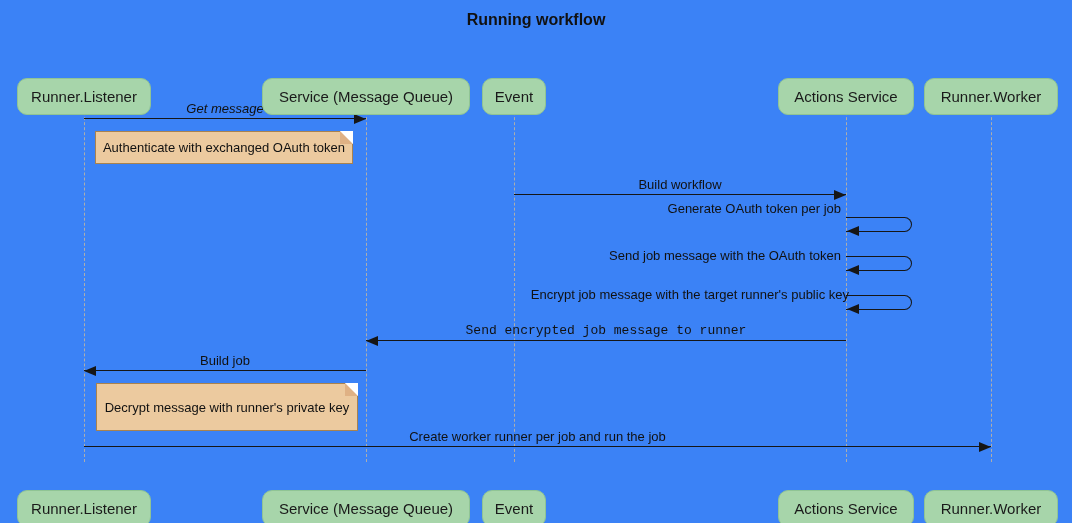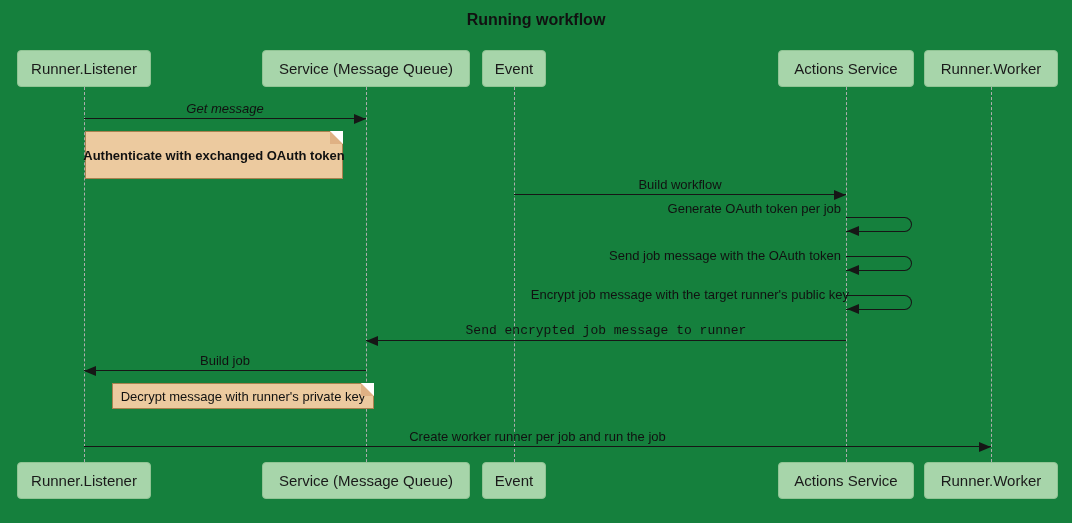--- a/index.html
+++ b/index.html
@@ -1,32 +1,32 @@
 <!DOCTYPE html>
 <html><head>
 <meta charset="utf-8">
 <style>
   html,body{margin:0;padding:0;background:#ffffff;}
   .stage{
-    position:relative;width:1072px;height:523px;background:#15803d;
+    position:relative;width:1072px;height:523px;background:#3b82f6;
     font-family:"Liberation Sans",sans-serif;overflow:hidden;color:#111;
   }
   .title{
     position:absolute;top:11px;left:0;width:100%;text-align:center;
     font-size:16px;font-weight:bold;color:#111;
   }
   .lifeline{
     position:absolute;top:87px;height:375px;width:0;
     border-left:1px dashed #adadad;
   }
   .actor{
     position:absolute;height:37px;box-sizing:border-box;
     background:var(--actor-fill);border:1px solid var(--actor-border);
-    border-radius:4px;display:flex;align-items:center;justify-content:center;
-    font-size:15px;color:#1a1a1a;white-space:nowrap;
+    border-radius:10px;display:flex;align-items:center;justify-content:center;
+    font-size:15px;color:#1a1a1a;white-space:nowrap;margin-top:28px;
   }
   .msg-line{
     position:absolute;height:0;border-top:1.5px solid #161616;
   }
   .msg-label{
     position:absolute;font-size:13px;color:#111;white-space:nowrap;
     text-align:center;line-height:15px;
   }
   .msg-label.self{text-align:right;}
   .arrow-head{position:absolute;width:0;height:0;
@@ -59,40 +59,40 @@
       <div class="lifeline" style="left: 83.5px;"></div>
       <div class="lifeline" style="left: 365.5px;"></div>
       <div class="lifeline" style="left: 513.5px;"></div>
       <div class="lifeline" style="left: 845.5px;"></div>
       <div class="lifeline" style="left: 990.5px;"></div>
     </div>
   <div id="layer-messages">
       <div class="msg-line" style="left: 84px; top: 118px; width: 282px;"></div>
       <div class="arrow-head dir-right" style="top: 114px; left: 354px;"></div>
       <div class="msg-label" style="left: 25px; width: 400px; top: 101px; font-style: italic;">Get message</div>
-      <div class="note" style="left: 85px; top: 131px; width: 258px; height: 48px; font-weight: bold;">Authenticate with exchanged OAuth token</div>
+      <div class="note" style="left: 95px; top: 131px; width: 258px; height: 33px;">Authenticate with exchanged OAuth token</div>
       <div class="msg-line" style="left: 514px; top: 194px; width: 332px;"></div>
       <div class="arrow-head dir-right" style="top: 190px; left: 834px;"></div>
       <div class="msg-label" style="left: 480px; width: 400px; top: 177px;">Build workflow</div>
       <div class="msg-label self" style="right: 231px; top: 201px;">Generate OAuth token per job</div>
       <div class="self-loop" style="left: 846px; top: 217px;"></div>
       <div class="arrow-head dir-left" style="left: 847px; top: 226px;"></div>
       <div class="msg-label self" style="right: 231px; top: 248px;">Send job message with the OAuth token</div>
       <div class="self-loop" style="left: 846px; top: 256px;"></div>
       <div class="arrow-head dir-left" style="left: 847px; top: 265px;"></div>
       <div class="msg-label self" style="right: 223px; top: 287px;">Encrypt job message with the target runner's public key</div>
       <div class="self-loop" style="left: 846px; top: 295px;"></div>
       <div class="arrow-head dir-left" style="left: 847px; top: 304px;"></div>
       <div class="msg-line" style="left: 366px; top: 340px; width: 480px;"></div>
       <div class="arrow-head dir-left" style="top: 336px; left: 366px;"></div>
       <div class="msg-label" style="left: 406px; width: 400px; top: 323px; font-family: Liberation Mono, monospace;">Send encrypted job message to runner</div>
       <div class="msg-line" style="left: 84px; top: 370px; width: 282px;"></div>
       <div class="arrow-head dir-left" style="top: 366px; left: 84px;"></div>
       <div class="msg-label" style="left: 25px; width: 400px; top: 353px;">Build job</div>
-      <div class="note" style="left: 112px; top: 383px; width: 262px; height: 26px;">Decrypt message with runner's private key</div>
+      <div class="note" style="left: 96px; top: 383px; width: 262px; height: 48px;">Decrypt message with runner's private key</div>
       <div class="msg-line" style="left: 84px; top: 446px; width: 907px;"></div>
       <div class="arrow-head dir-right" style="top: 442px; left: 979px;"></div>
       <div class="msg-label" style="left: 337.5px; width: 400px; top: 429px;">Create worker runner per job and run the job</div>
     </div>
   <div id="layer-actors">
       <div class="actor" style="left: 17px; top: 50px; width: 134px;">Runner.Listener</div>
       <div class="actor" style="left: 262px; top: 50px; width: 208px;">Service (Message Queue)</div>
       <div class="actor" style="left: 482px; top: 50px; width: 64px;">Event</div>
       <div class="actor" style="left: 778px; top: 50px; width: 136px;">Actions Service</div>
       <div class="actor" style="left: 924px; top: 50px; width: 134px;">Runner.Worker</div>

